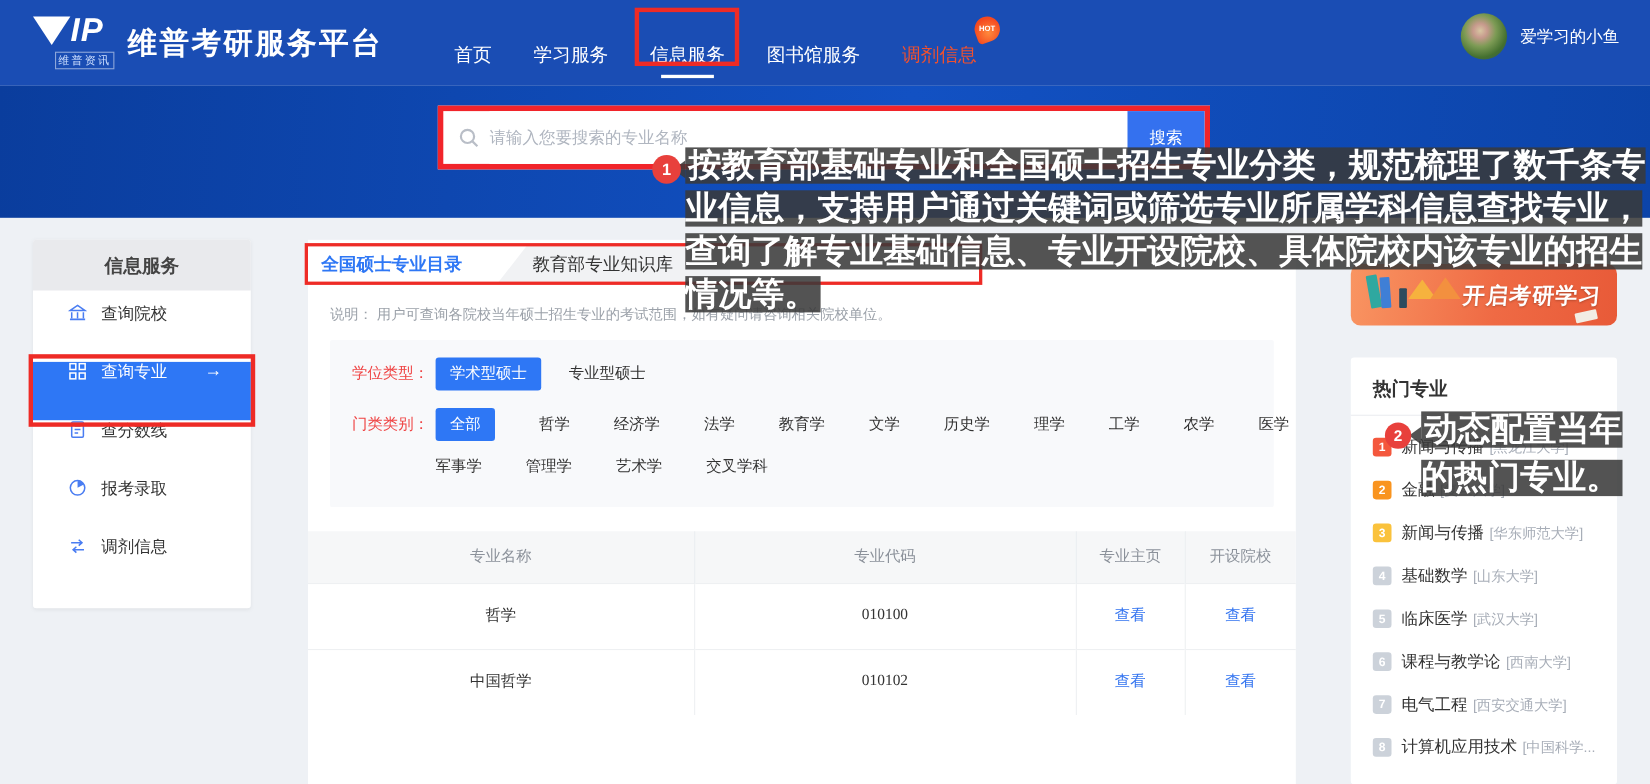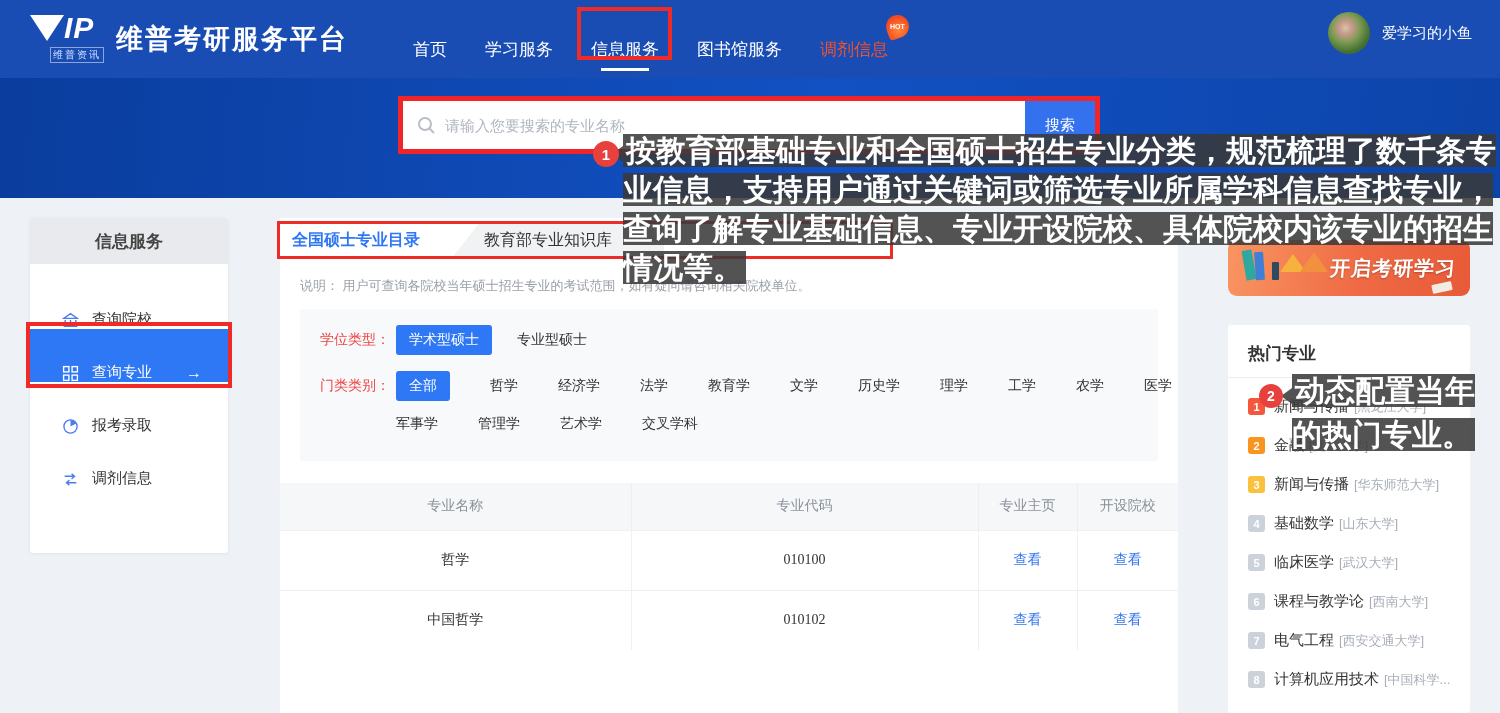--- a/index.html
+++ b/index.html
@@ -30,21 +30,21 @@
   #search-bar { width:100%; height:100%; display:flex; align-items:center; }
   #search-icon { margin-left:14px; flex:0 0 auto; }
   #search-input { flex:1; border:none; outline:none; font-size:15px; color:#333; margin-left:10px; height:100%; font-family:inherit; }
   #search-input::placeholder { color:#b0b6c0; }
   #search-btn { flex:0 0 70px; height:100%; background:#3471ef; color:#fff; font-size:15px; border:none; cursor:pointer; font-family:inherit; }
 
   
   #sidebar { position:absolute; left:30px; top:218px; width:198px; height:335px; background:#fff; border-radius:3px; box-shadow:0 1px 4px rgba(0,0,0,.06); z-index:1; }
   #sidebar-header { height:46px; background:#e9eaed; display:flex; align-items:center; justify-content:center; font-size:17px; font-weight:bold; color:#444; border-radius:3px 3px 0 0; }
   #sidebar-menu { padding-top:12px; }
-  .side-item { height:53px; display:flex; align-items:flex-end; padding-left:32px; gap:13px; font-size:15px; color:#333; cursor:pointer; position:relative; }
+  .side-item { height:53px; display:flex; align-items:flex-start; padding-left:32px; gap:13px; font-size:15px; color:#333; cursor:pointer; position:relative; }
   .side-item .sicon { width:17px; height:17px; color:#4a7df2; display:flex; }
   .side-item.active { background:#2e77f5; color:#fff; }
   .side-item.active .sicon { color:#fff; }
   .side-arrow { position:absolute; right:26px; font-size:16px; color:#fff; }
 
   
   #main-card { position:absolute; left:280px; top:218px; width:898px; height:495px; background:#fff; z-index:1; }
   #tabs { position:absolute; left:0; top:4px; height:36px; width:660px; display:flex; }
   .tab1 { width:168px; padding-left:12px; display:flex; align-items:center; font-size:16px; font-weight:bold; color:#2e77f5; background:#fff; cursor:pointer; }
   .tab2 { width:212px; margin-left:4px; padding-left:32px; display:flex; align-items:center; font-size:16px; color:#333; background:#f1f2f4; clip-path:polygon(28px 0,100% 0,100% 100%,0 100%); cursor:pointer;text-align:right; }
@@ -163,20 +163,31 @@
       <span class="sicon">
           <svg width="17" height="17" viewBox="0 0 16 16">
             <rect x="1.5" y="1.5" width="5" height="5" fill="none" stroke="currentColor" stroke-width="1.3"></rect>
             <rect x="9.5" y="1.5" width="5" height="5" fill="none" stroke="currentColor" stroke-width="1.3"></rect>
             <rect x="1.5" y="9.5" width="5" height="5" fill="none" stroke="currentColor" stroke-width="1.3"></rect>
             <rect x="9.5" y="9.5" width="5" height="5" fill="none" stroke="currentColor" stroke-width="1.3"></rect>
           </svg>
         </span>
       <span>查询专业</span>
       <span class="side-arrow">→</span>
+    </div>
+    <div class="side-item">
+      <span class="sicon">
+          <svg width="17" height="17" viewBox="0 0 16 16">
+            <rect x="3" y="1.5" width="10" height="13" rx="1" fill="none" stroke="currentColor" stroke-width="1.3"></rect>
+            <line x1="5.5" y1="5" x2="10.5" y2="5" stroke="currentColor" stroke-width="1.3"></line>
+            <line x1="5.5" y1="8" x2="10.5" y2="8" stroke="currentColor" stroke-width="1.3"></line>
+            <line x1="5.5" y1="11" x2="8.5" y2="11" stroke="currentColor" stroke-width="1.3"></line>
+          </svg>
+        </span>
+      <span>查分数线</span>
     </div>
     <div class="side-item">
       <span class="sicon">
           <svg width="17" height="17" viewBox="0 0 16 16">
             <circle cx="8" cy="8" r="6.2" fill="none" stroke="currentColor" stroke-width="1.3"></circle>
             <path d="M8 8 V1.8 A6.2 6.2 0 0 1 13.4 5.2 Z" fill="currentColor"></path>
           </svg>
         </span>
       <span>报考录取</span>
     </div>

